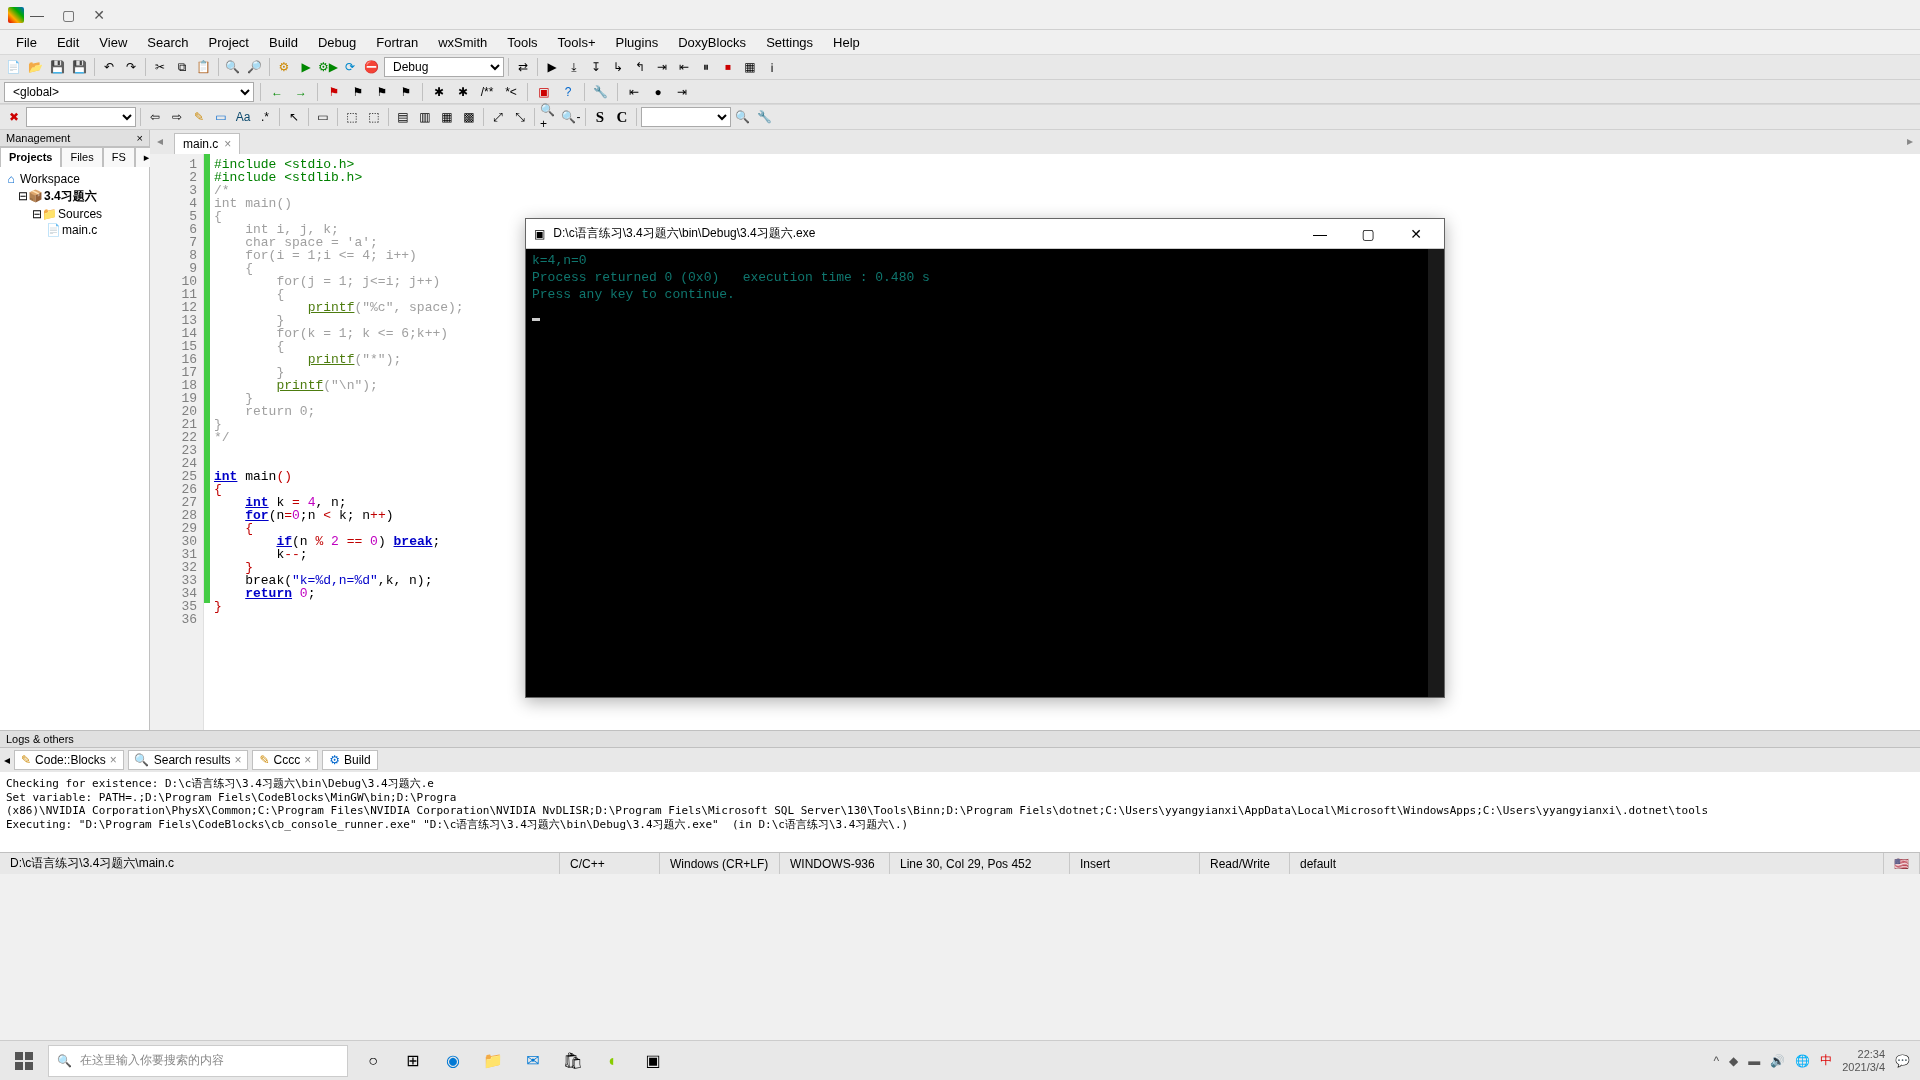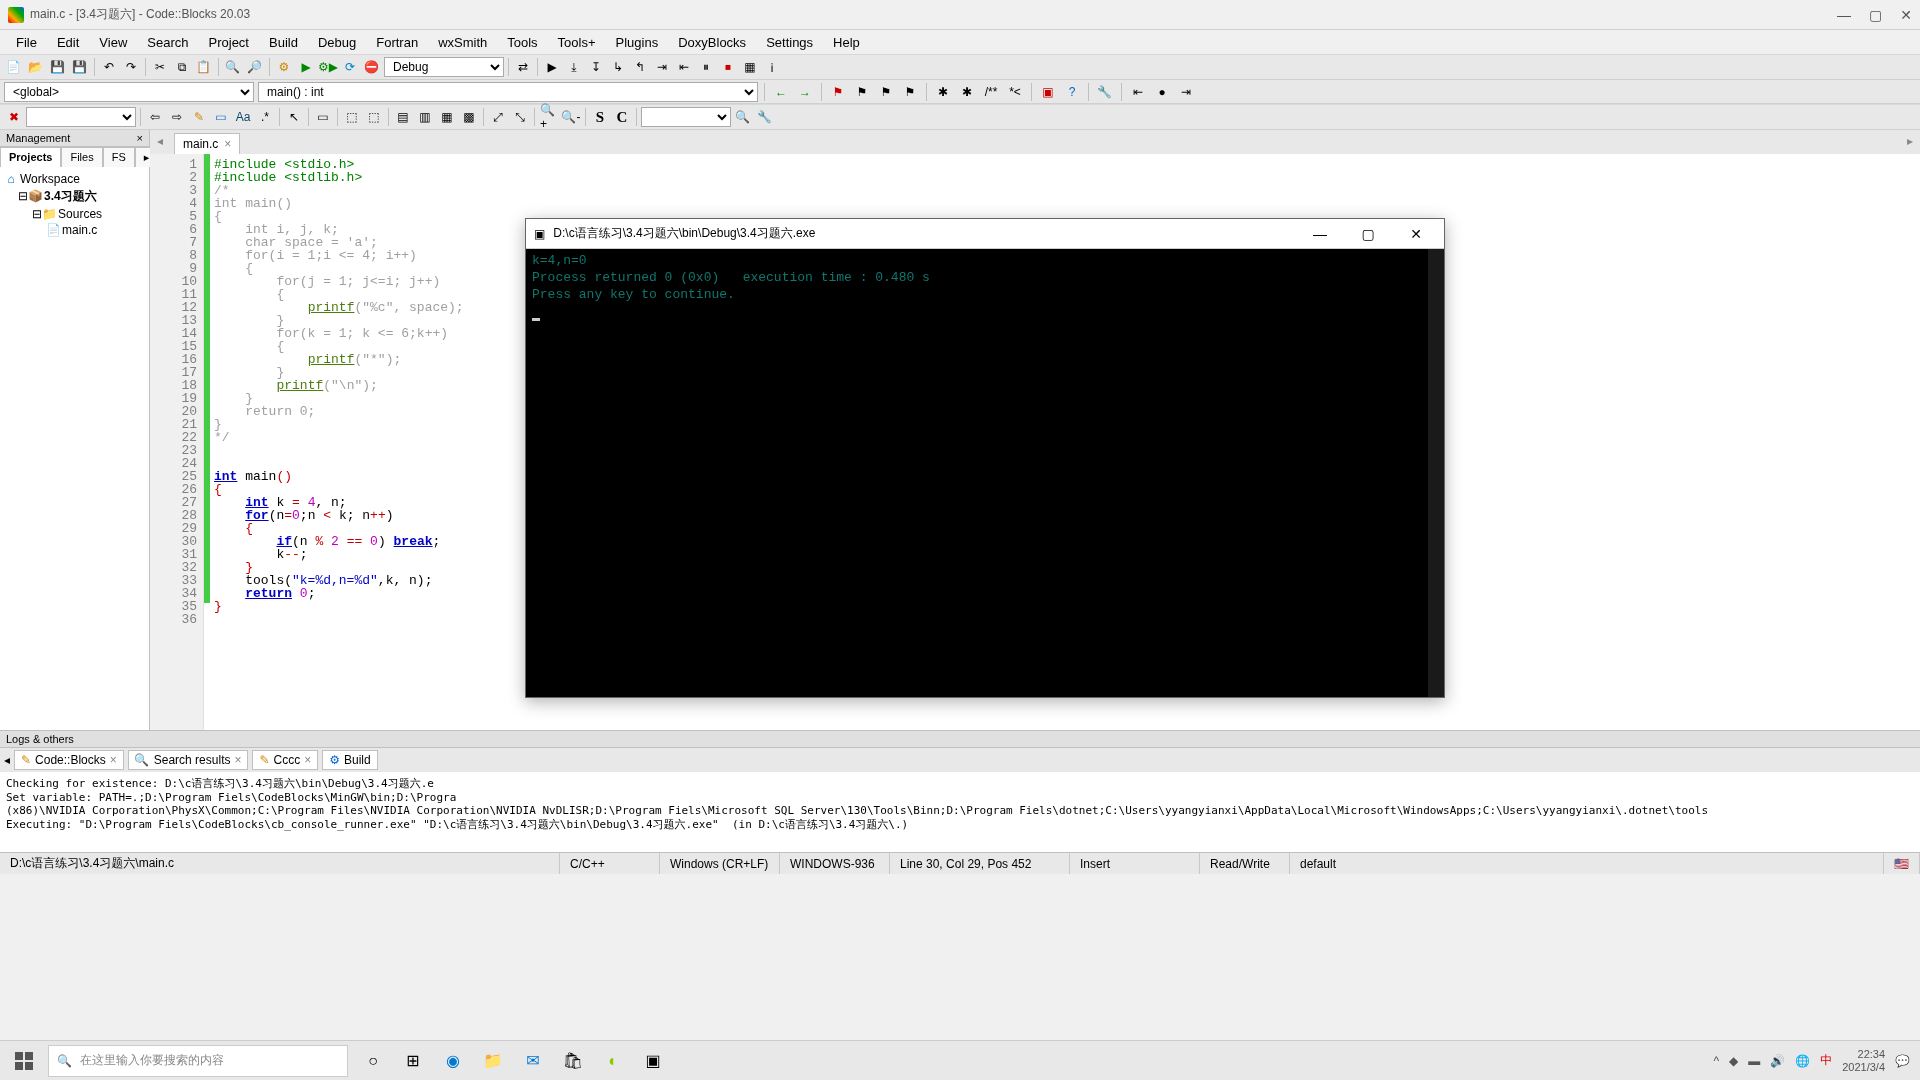--- a/index.html
+++ b/index.html
@@ -68,21 +68,20 @@
 .console-body { flex: 1; color: #0f766e; font-family: Liberation Mono, monospace; font-size: 13px; padding: 4px 6px; white-space: pre; line-height: 1.3; }
 .console-body .cursor { display: inline-block; width: 8px; height: 3px; background: #ccc; vertical-align: bottom; }
 .scrollbar-v { position: absolute; right: 0; top: 30px; bottom: 0; width: 16px; background: #1a1a1a; }
 .bold { font-weight: bold; }
 </style>
 </head>
 <body>
 
 <div class="titlebar">
   <div class="app-icon"></div>
-  <div class="title">main.c - [3.4习题六] - Code::Blocks 20.03</div>
   <div class="win-controls">
     <span>—</span>
     <span>▢</span>
     <span>✕</span>
   </div>
 </div>
 
 <div class="menubar">
   <span>File</span>
   <span>Edit</span>
@@ -136,21 +135,20 @@
   <span class="tool-btn">⇥</span>
   <span class="tool-btn">⇤</span>
   <span class="tool-btn">⏸</span>
   <span class="tool-btn" style="color:#c00">⏹</span>
   <span class="tool-btn">▦</span>
   <span class="tool-btn">ℹ</span>
 </div>
 
 <div class="scope-row">
   <select class="tool-combo" style="width:250px"><option>&lt;global&gt;</option></select>
-  <select class="tool-combo" style="width:500px"><option>main() : int</option></select>
   <span class="tool-sep"></span>
   <span class="tool-btn" style="color:#080">←</span>
   <span class="tool-btn" style="color:#080">→</span>
   <span class="tool-sep"></span>
   <span class="tool-btn" style="color:#c00">⚑</span>
   <span class="tool-btn">⚑</span>
   <span class="tool-btn">⚑</span>
   <span class="tool-btn">⚑</span>
   <span class="tool-sep"></span>
   <span class="tool-btn">✱</span>
@@ -298,21 +296,21 @@
 <span></span>
 <span></span>
 <span class="kw">int</span><span> main</span><span class="op">()</span>
 <span class="op">{</span>
 <span>    </span><span class="kw">int</span><span> k </span><span class="op">=</span><span> </span><span class="num">4</span><span>, n;</span>
 <span>    </span><span class="kw">for</span><span>(n</span><span class="op">=</span><span class="num">0</span><span>;n </span><span class="op">&lt;</span><span> k; n</span><span class="op">++</span><span>)</span>
 <span class="op">    {</span>
 <span>        </span><span class="kw">if</span><span>(n </span><span class="op">%</span><span> </span><span class="num">2</span><span> </span><span class="op">==</span><span> </span><span class="num">0</span><span>) </span><span class="kw">break</span><span>;</span>
 <span>        k</span><span class="op">--</span><span>;</span>
 <span class="op">    }</span>
-<span>    tools(</span><span class="str">"k=%d,n=%d"</span><span>,k, n);</span>
+<span>    break(</span><span class="str">"k=%d,n=%d"</span><span>,k, n);</span>
 <span>    </span><span class="kw">return</span><span> </span><span class="num">0</span><span>;</span>
 <span class="op">}</span>
 <span></span></div>
     </div>
   </div>
 </div>
 
 <div class="bottom-panel">
   <div class="logs-title">Logs &amp; others</div>
   <div class="logs-tabs">

